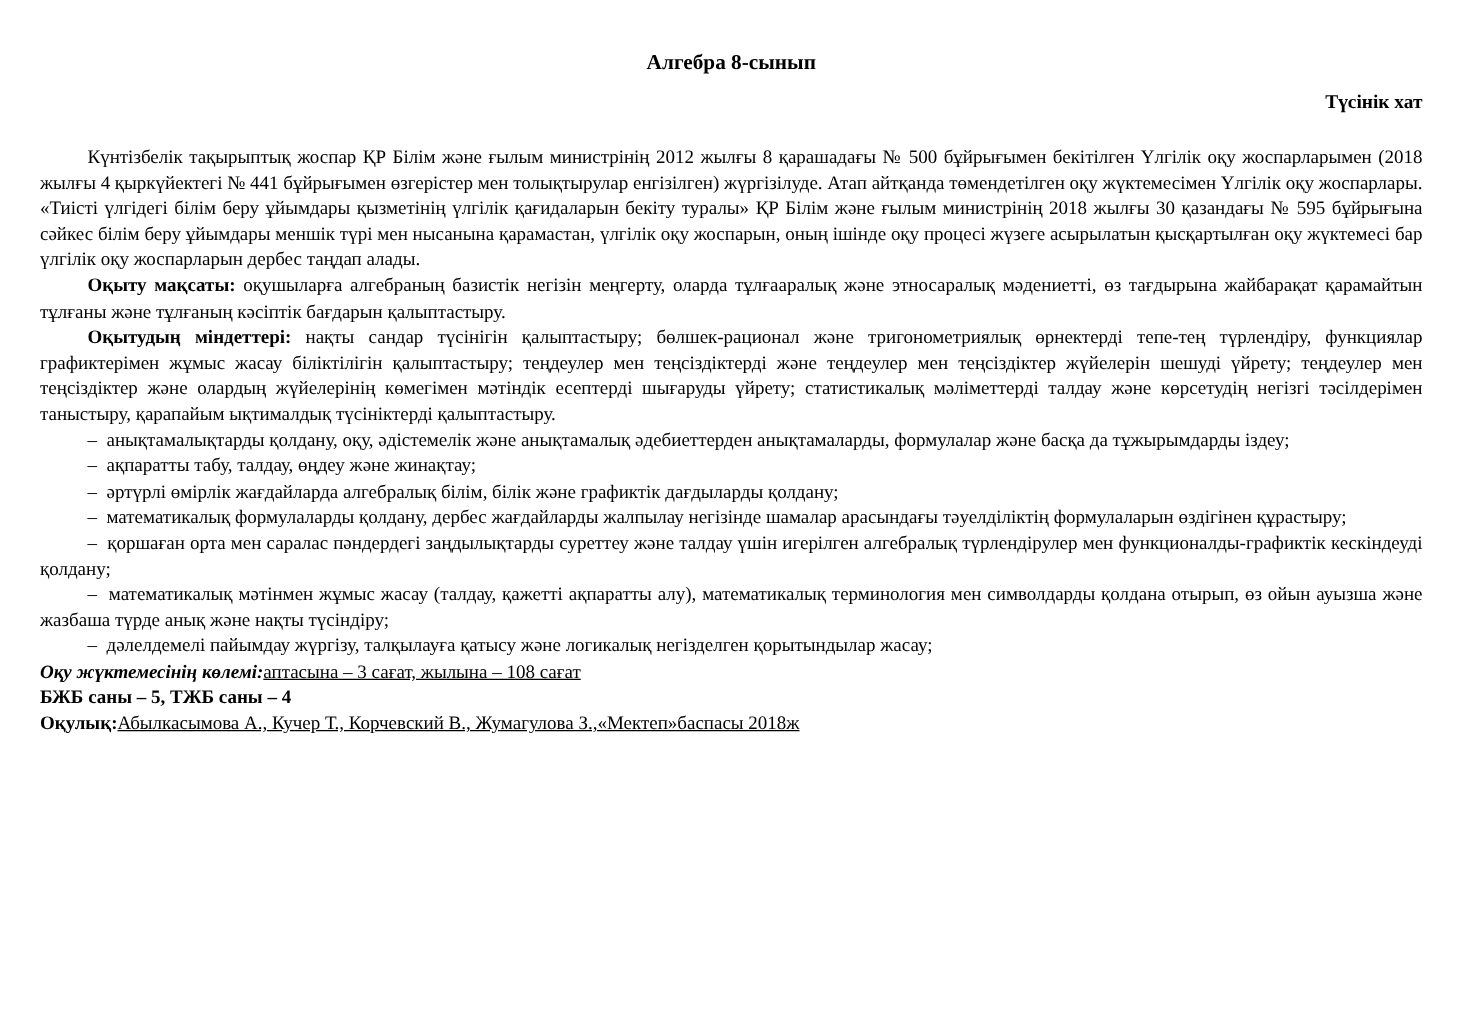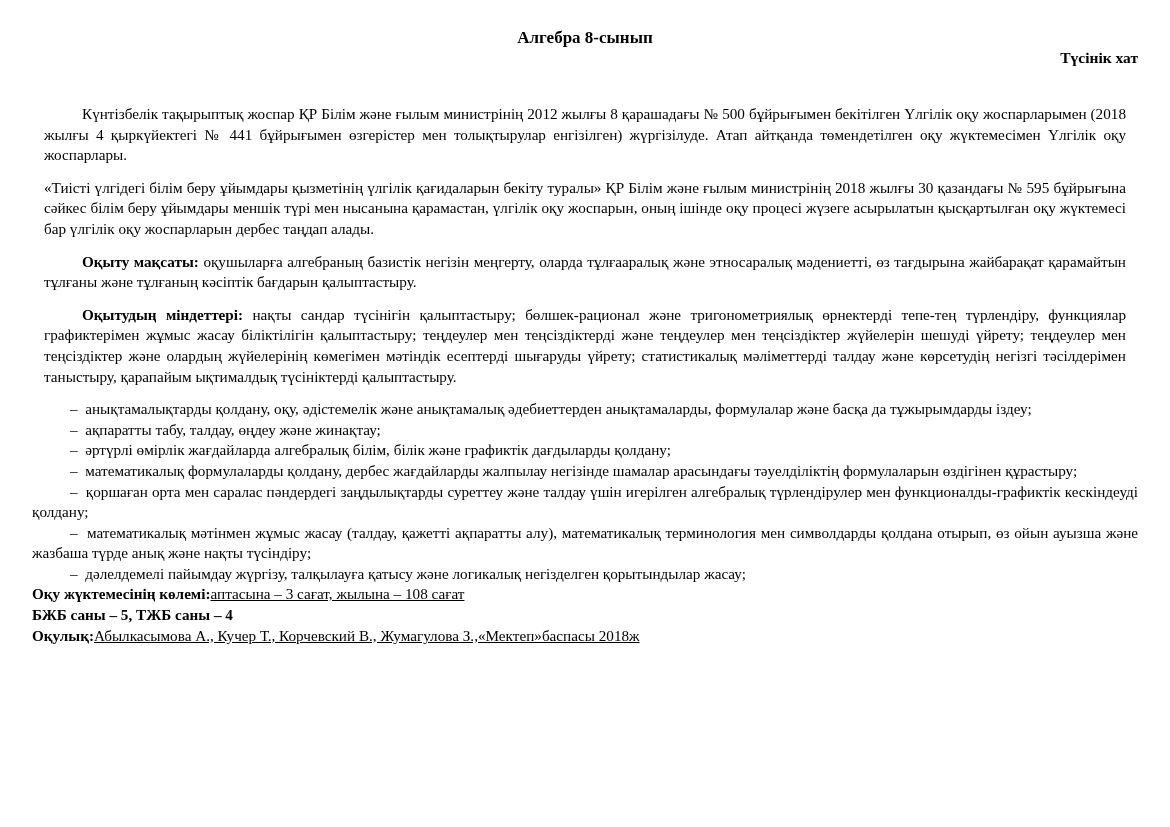--- a/index.html
+++ b/index.html
@@ -20,36 +20,36 @@
     box-sizing: border-box;
     padding: 28px 32px 0 32px;
     position: relative;
     overflow: hidden;
   }
   .doc-title {
     text-align: center;
     font-weight: bold;
     font-size: 17px;
     line-height: 20px;
-    margin: 0;
+    margin: 12px;
   }
   .doc-subtitle {
     text-align: right;
     font-weight: bold;
     font-size: 15.5px;
     line-height: 20px;
     margin: 0 0 0 0;
   }
   .spacer-lg { height: 24px; }
   .body-text {
     font-size: 15.2px;
     line-height: 20.6px;
     text-align: justify;
     text-justify: inter-word;
-    margin: 12px;
+    margin: 0;
   }
   .indent-first {
     text-indent: 38px;
   }
   .no-indent {
     text-indent: 0;
   }
   .lead {
     font-weight: bold;
   }
@@ -72,20 +72,21 @@
     text-indent: 50px;
   }
   .footer-line {
     font-size: 15.2px;
     line-height: 20.6px;
     margin: 0;
     text-align: left;
   }
   .bi {
     font-weight: bold;
+    font-style: italic;
     margin-top: 28px;
   }
   .b {
     font-weight: bold;
   }
   .inline-after { font-weight: normal; font-style: normal; text-decoration: underline; }
 </style>
 </head>
 <body>
 

